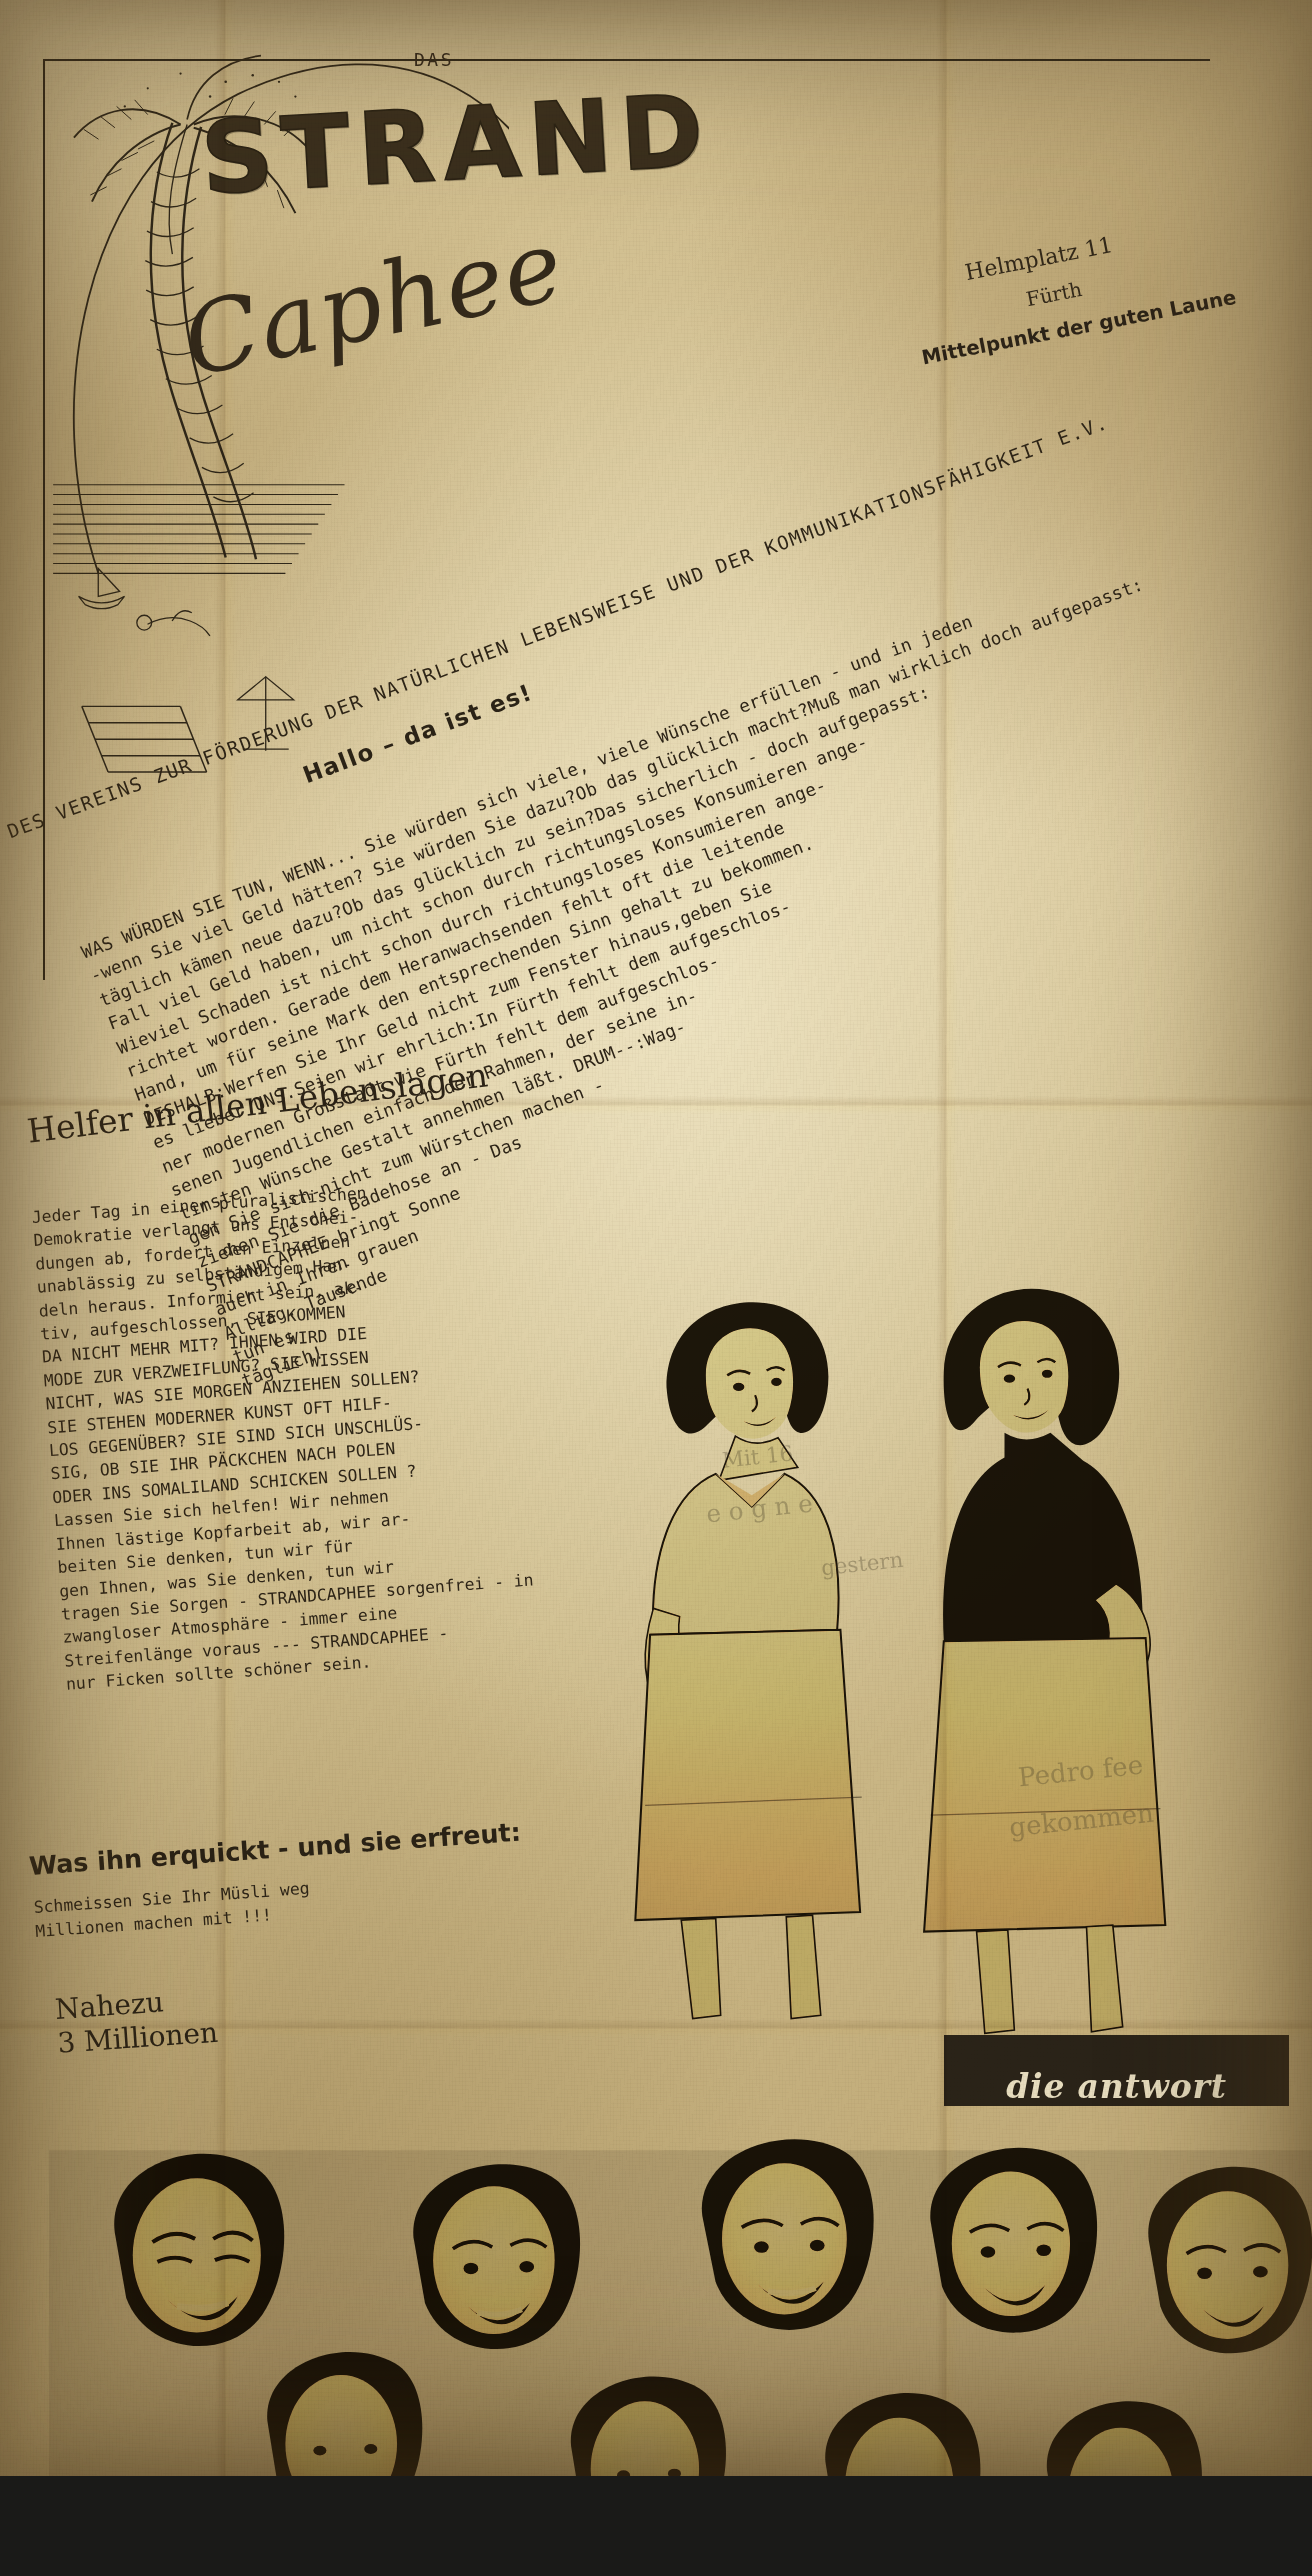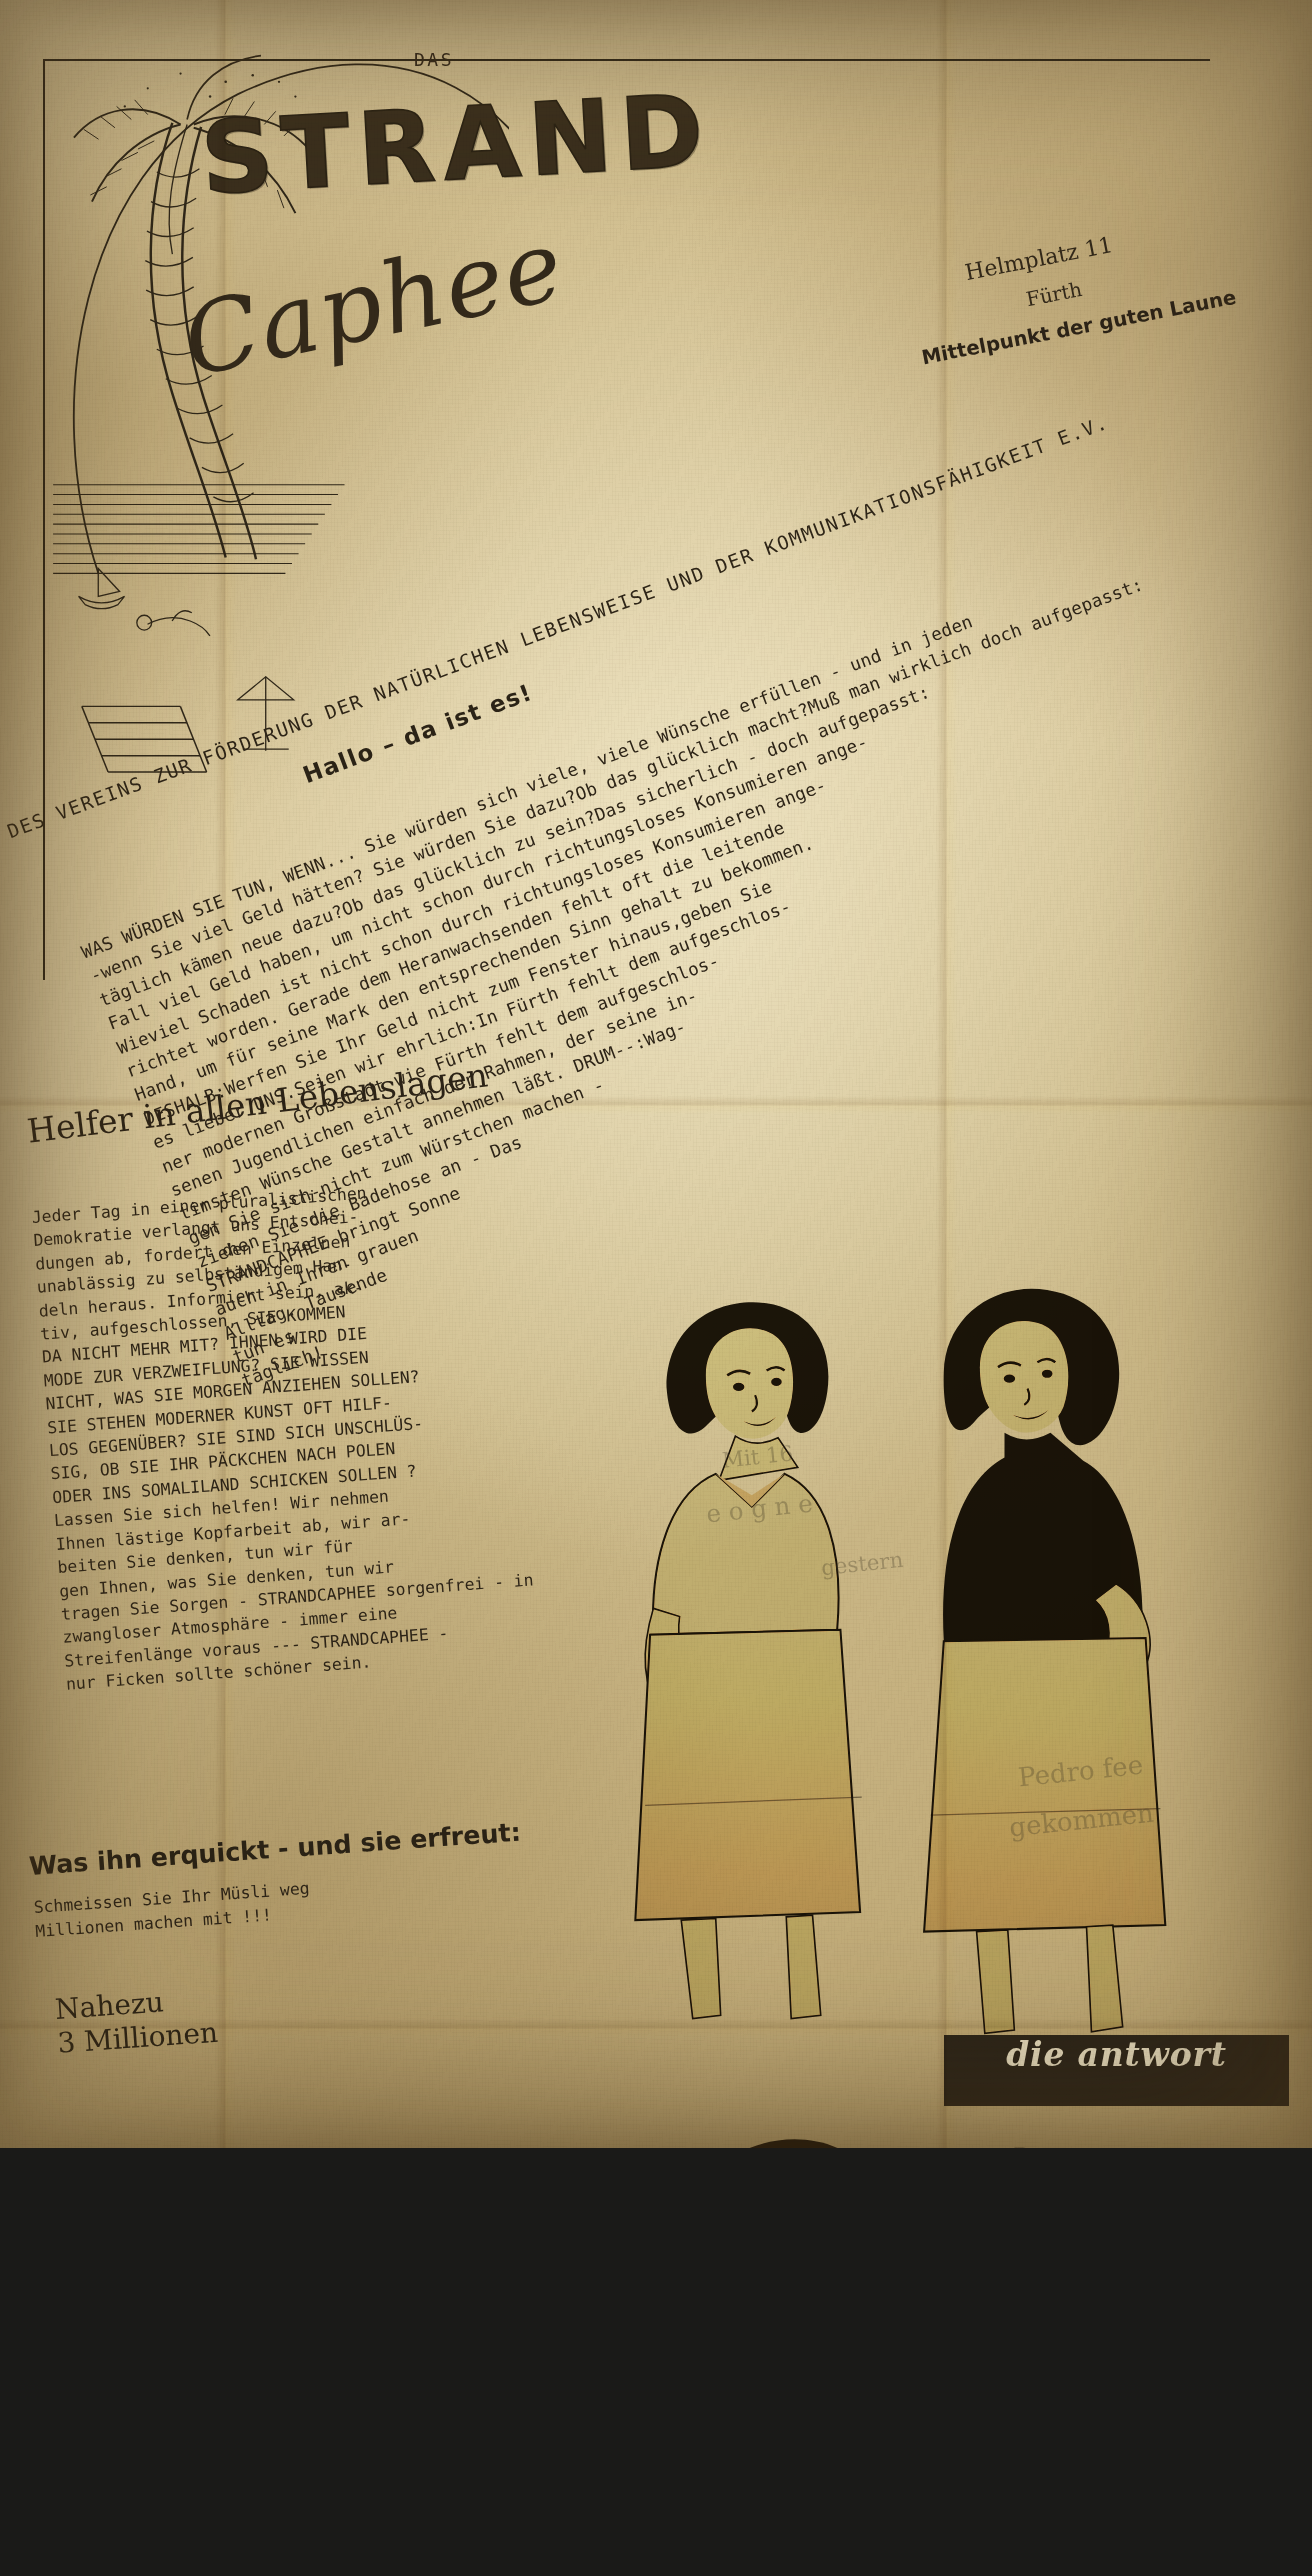--- a/index.html
+++ b/index.html
@@ -3,21 +3,21 @@
 <meta charset="utf-8">
 <style>
   html, body {
     margin: 0;
     padding: 0;
     background: #1a1a18;
   }
   #page {
     position: relative;
     width: 1312px;
-    height: 2148px;
+    height: 2476px;
     overflow: hidden;
     font-family: "DejaVu Sans Mono", monospace;
     
     background:
       radial-gradient(ellipse 70% 55% at 52% 40%, rgba(255,250,225,0.55) 0%, rgba(255,248,215,0.0) 60%),
       radial-gradient(ellipse 60% 40% at 20% 88%, rgba(120,92,45,0.30) 0%, rgba(120,92,45,0) 65%),
       radial-gradient(ellipse 55% 35% at 88% 12%, rgba(130,100,50,0.33) 0%, rgba(130,100,50,0) 65%),
       radial-gradient(ellipse 50% 30% at 8% 18%, rgba(120,92,45,0.22) 0%, rgba(120,92,45,0) 70%),
       linear-gradient(160deg, #d8c79a 0%, #cfbc8c 18%, #d9c89c 40%, #cdbb8b 62%, #c3ae7c 82%, #b7a06d 100%);
   }
@@ -220,21 +220,21 @@
   }
   #women-photo {
     left: 591px; top: 1231px; width: 722px; height: 804px;
     overflow: hidden;
   }
   #answer-box {
     position: absolute;
     left: 944px; top: 2035px;
     width: 345px; height: 71px;
     background: #2a2318;
-    display: flex; align-items: flex-start; justify-content: center;
+    display: flex; align-items: flex-end; justify-content: center;
   }
   #answer-box span {
     font-family: "DejaVu Serif", serif;
     font-weight: 700;
     font-style: italic;
     font-size: 33px;
     color: #e6dcbe;
     letter-spacing: 0.8px;
   }
   #crowd {

